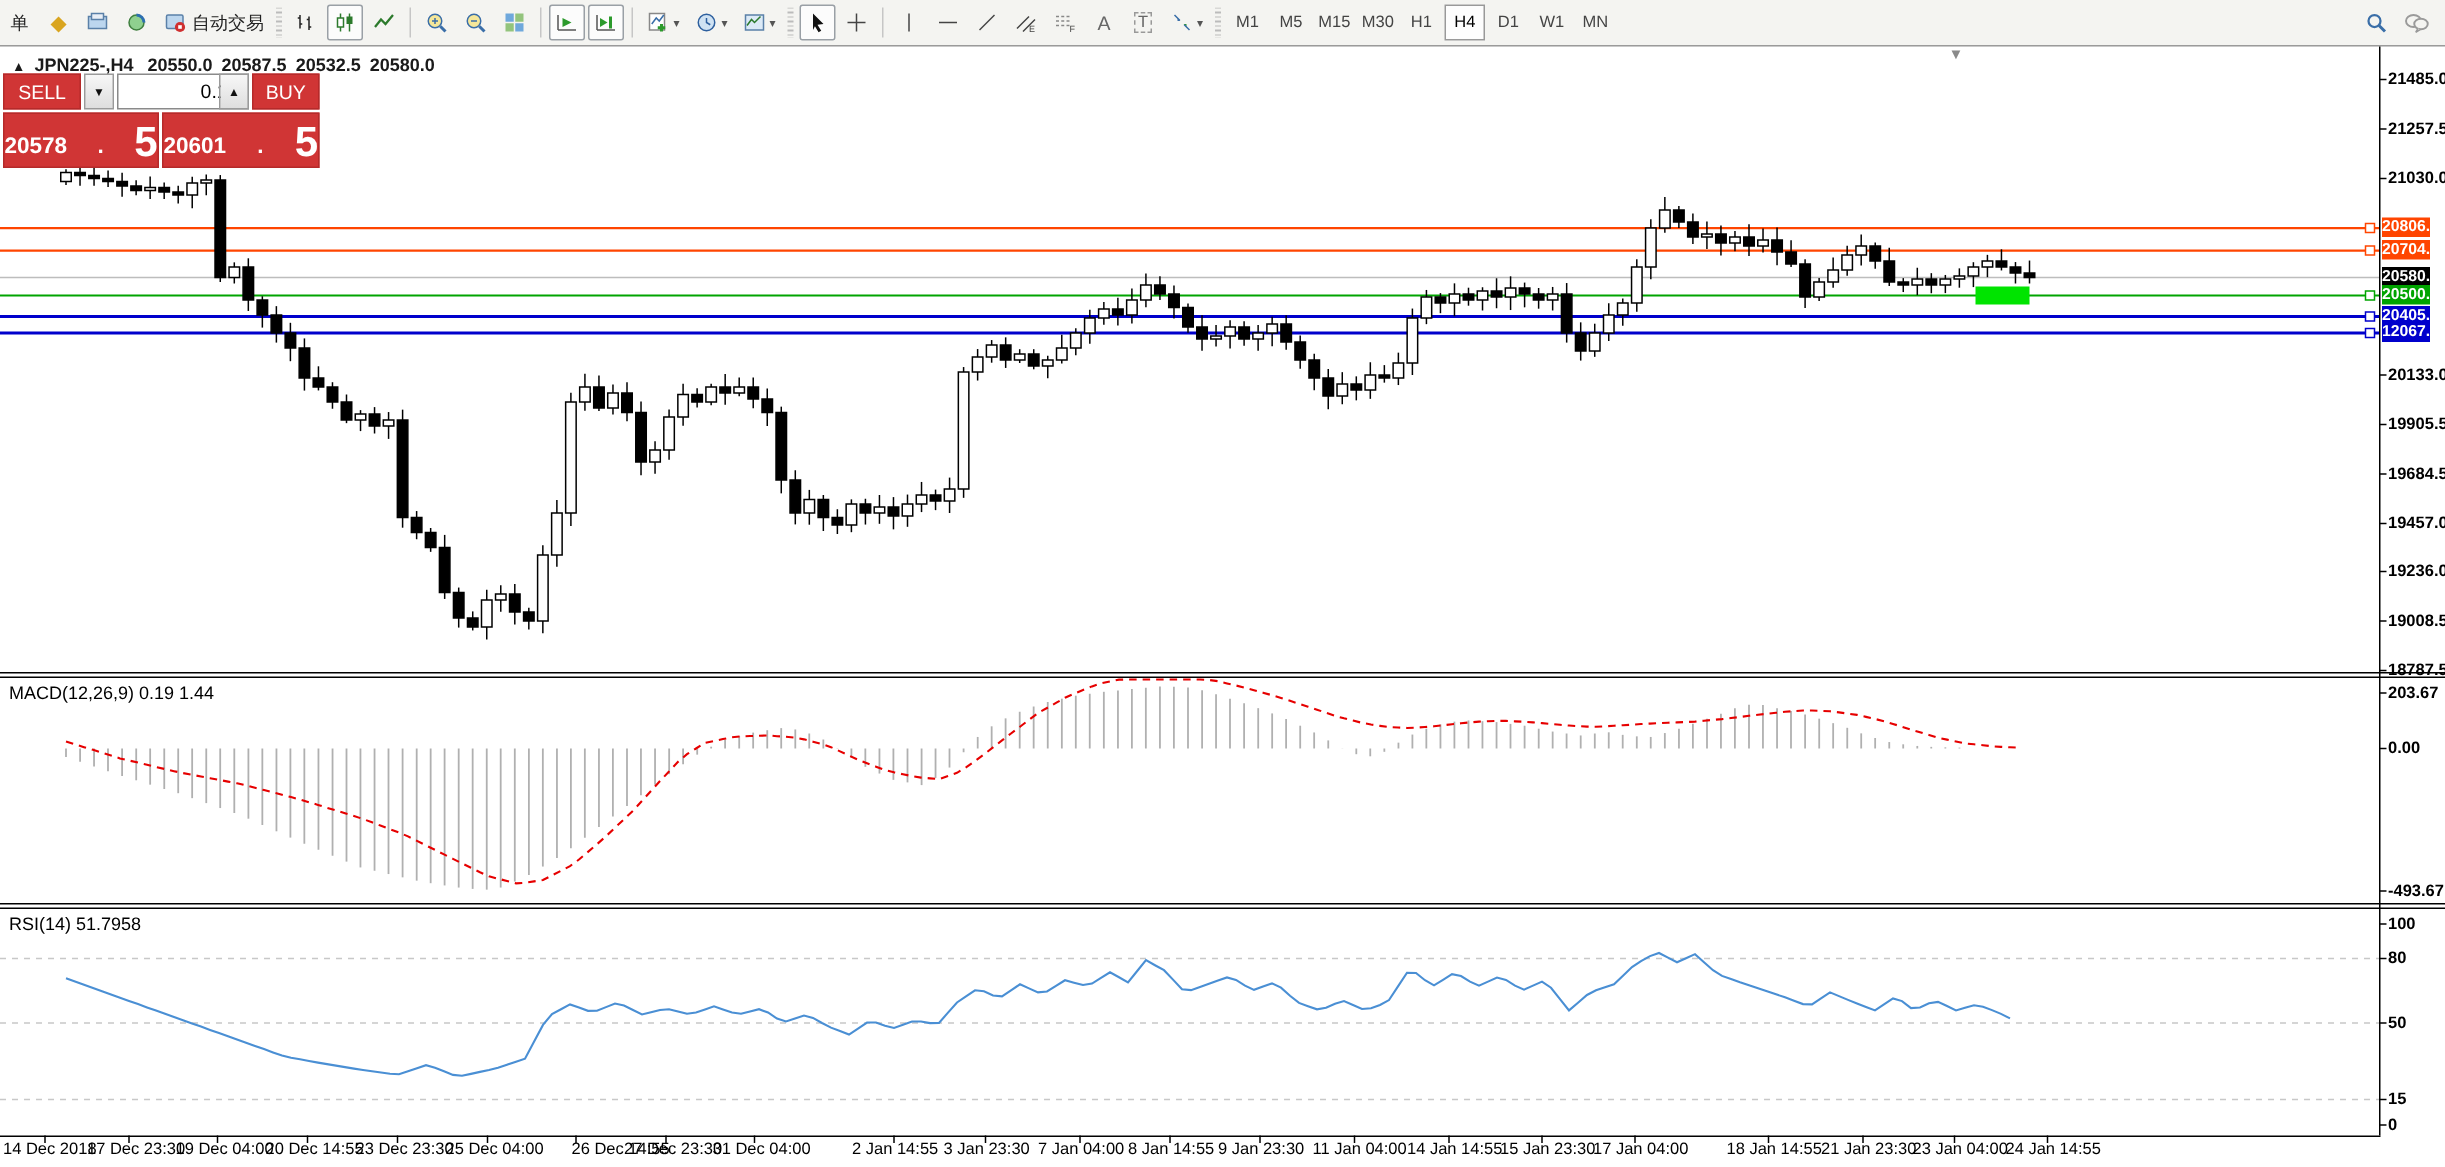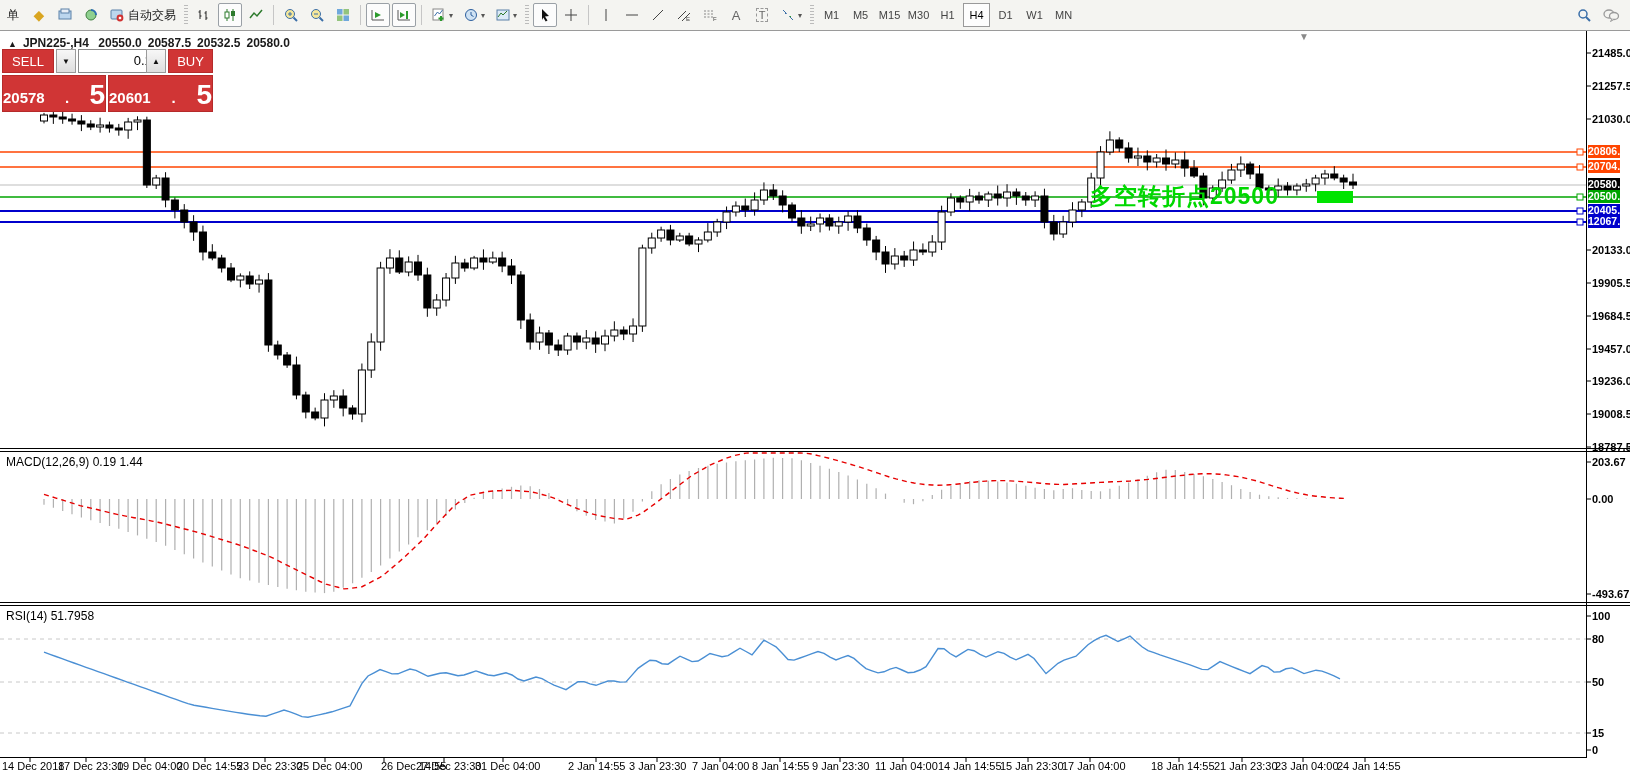--- a/index.html
+++ b/index.html
@@ -737,21 +737,20 @@
   <div class="sepa" style="top:448px;"></div>
   <div class="sepa" style="top:451px;"></div>
   <div class="sepb" style="top:602px;"></div>
   <div class="sepb" style="top:605px;"></div>
   <div class="bottomline"></div>
   <div class="axisline"></div>
 
   <div class="indlabel" style="top:455px;">MACD(12,26,9) 0.19 1.44</div>
   <div class="indlabel" style="top:609px;">RSI(14) 51.7958</div>
 
-  <div class="annotation" id="annotation" style="left: 1090px; top: 181px; color: rgb(0, 216, 0);">多空转折点20500</div>
 
   <div class="ocpanel">
     <button class="ocbtn" style="left:0;top:2px;width:52px;height:24px;">SELL</button>
     <button class="spin" style="left:54px;top:2px;width:20px;height:24px;">▼</button>
     <div class="volfield" style="left:76px;top:2px;width:88px;height:24px;">0.10</div>
     <button class="spin" style="left:144px;top:2px;width:20px;height:24px;">▲</button>
     <button class="ocbtn" style="left:166px;top:2px;width:45px;height:24px;">BUY</button>
     <div class="bigprice" style="left:0;top:28px;width:104px;height:37px;">
       <span class="n">20578</span>
         <span class="d">.</span>

